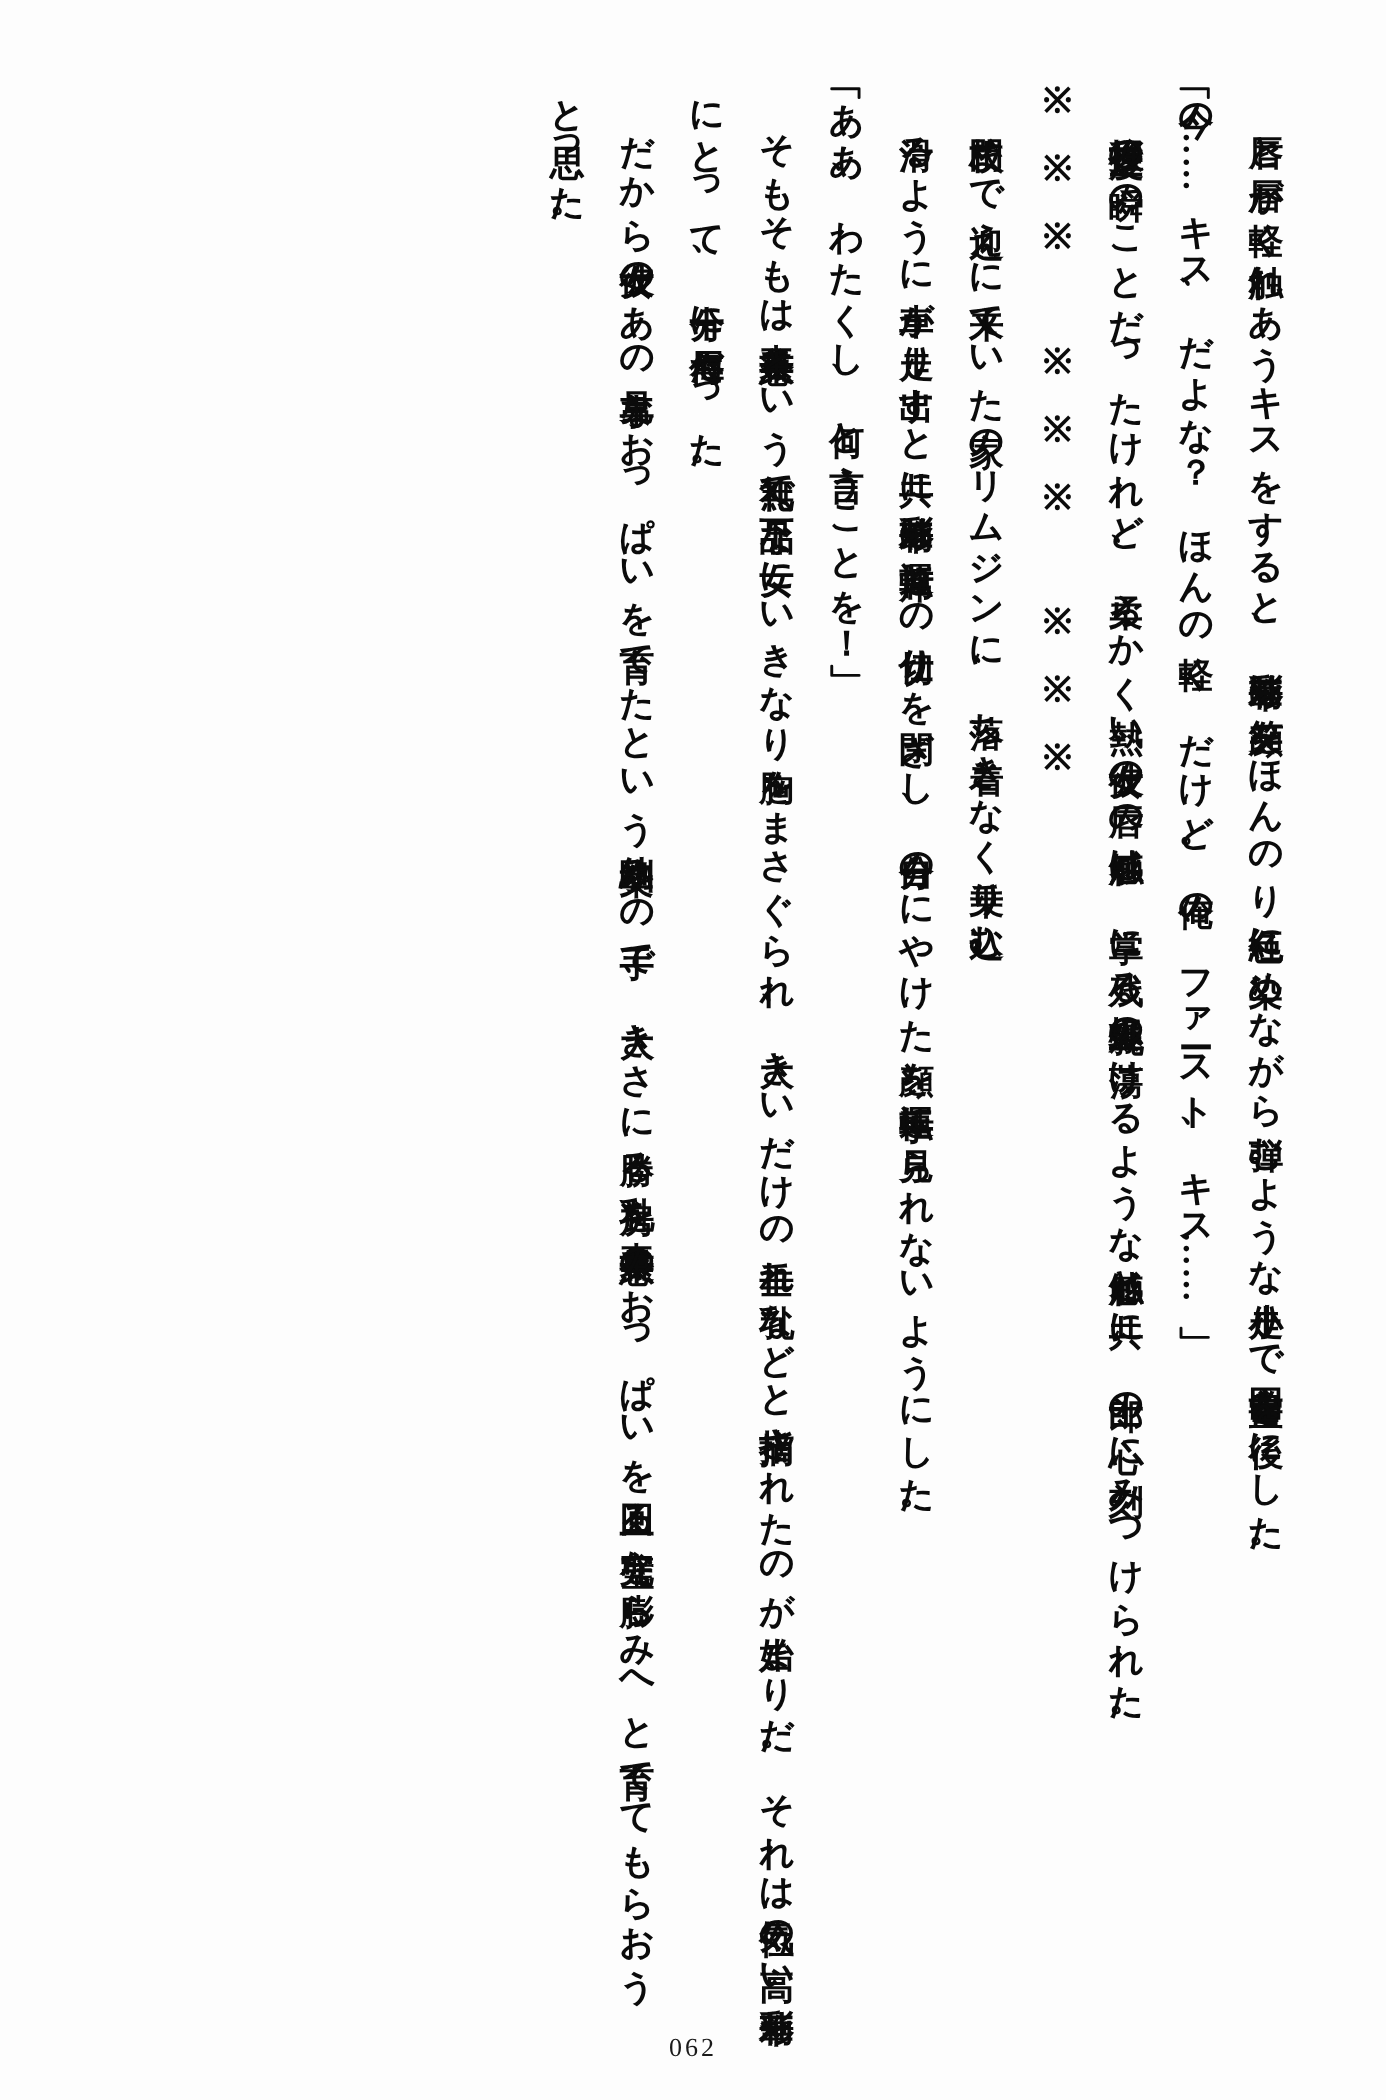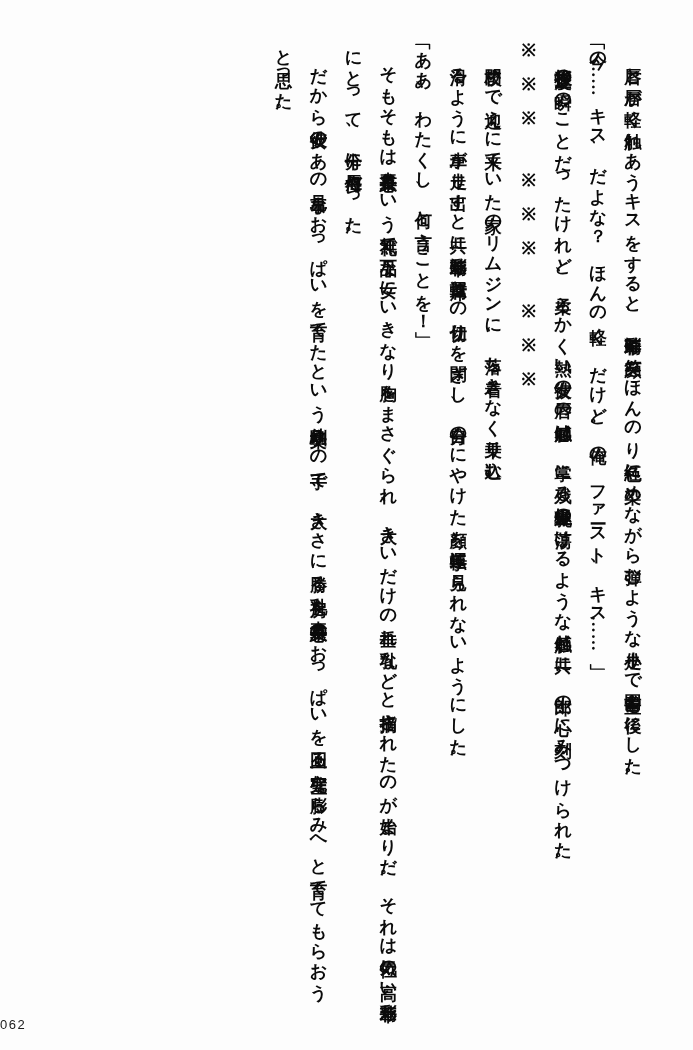--- a/index.html
+++ b/index.html
@@ -54,21 +54,22 @@
   #text-body p.sep {
     text-indent: 0;
     letter-spacing: 11px;
   }
 
   #page-number {
     position: absolute;
     bottom: 18px;
     left: 0;
     width: 693px;
-    font-family: Liberation Sans, sans-serif;
+    text-align: center;
+    font-family: Liberation Serif, serif;
     font-size: 13px;
     letter-spacing: 1.5px;
     color: #1a1a1a;
   }
 </style>
 </head>
 <body>
 
 <div id="page">
 

